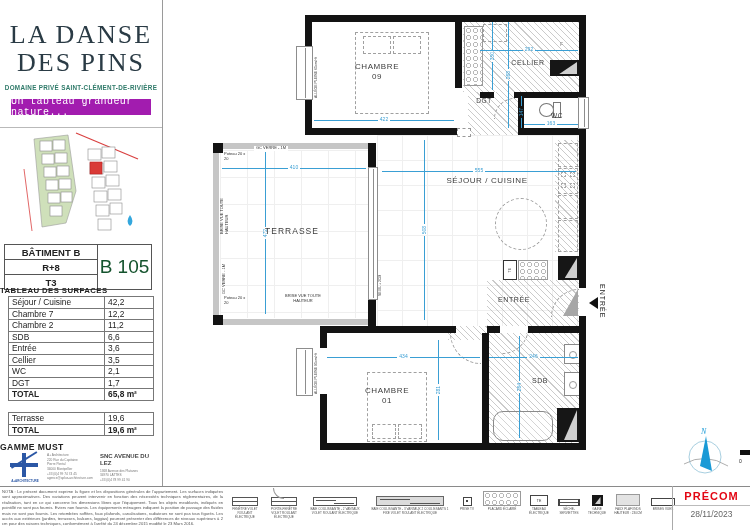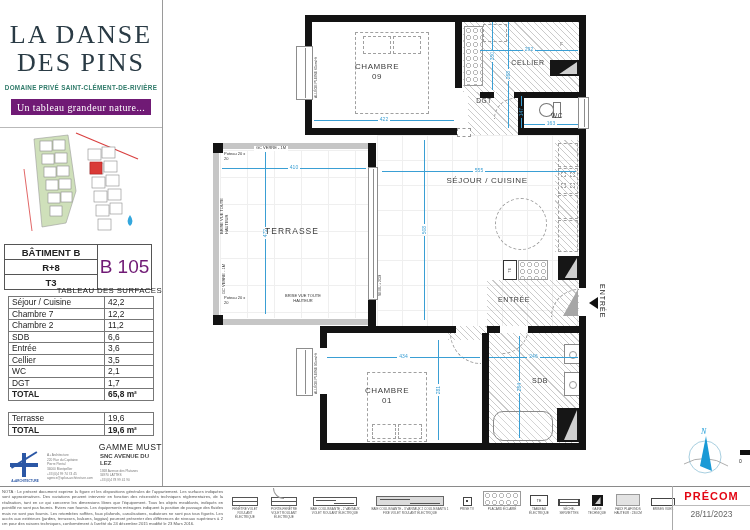--- a/index.html
+++ b/index.html
@@ -28,31 +28,31 @@
   .arc.tl{border-right:none;border-bottom:none;border-top-left-radius:100%}
   .arc.bl{border-right:none;border-top:none;border-bottom-left-radius:100%}
   .arc.br{border-left:none;border-top:none;border-bottom-right-radius:100%}
   .tub{position:absolute;border:1px solid #8a8a8a;border-radius:10px;background-image:repeating-linear-gradient(45deg,rgba(170,170,170,.5) 0 .7px,transparent .7px 5px);background-color:#fff}
   .sink{position:absolute;border:1px solid #8a8a8a;background:#fff}
   .sink::after{content:"";position:absolute;left:50%;top:50%;width:6px;height:6px;margin:-3px 0 0 -3px;border:1px solid #999;border-radius:50%}
   
   #sidebar{position:absolute;left:0;top:0;width:162px;height:486px}
   .title{position:absolute;width:162px;text-align:center;font-family:"Liberation Serif",serif;font-size:26px;letter-spacing:2px;color:#2a3b45;line-height:1}
   .sub{position:absolute;width:162px;text-align:center;font-size:6.3px;letter-spacing:.3px;color:#2f7a69;font-weight:700}
-  .badge{position:absolute;left:11px;top:99px;width:140px;height:16px;background:#701a75;color:#fff;font-family:Liberation Serif, serif;font-size:10px;display:flex;align-items:center;justify-content:center;letter-spacing:.4px}
+  .badge{position:absolute;left:11px;top:99px;width:140px;height:16px;background:#a21caf;color:#fff;font-family:Liberation Mono, monospace;font-size:10px;display:flex;align-items:center;justify-content:center;letter-spacing:.4px}
   table{border-collapse:collapse}
   .utable{position:absolute;left:4px;top:244px;width:146px;display:grid;grid-template-columns:92px 1fr;border:1px solid #555}
   .utable .c{border-bottom:1px solid #555;height:14px;display:flex;align-items:center;justify-content:center;font-size:9.5px;font-weight:600}
   .utable .c:last-of-type{border-bottom:none}
-  .ucode{grid-column:2;grid-row:1/4;border-left:1px solid #555;display:flex;align-items:center;justify-content:center;font-size:19px;color:#701a75}
+  .ucode{grid-column:2;grid-row:1/4;border-left:1px solid #555;display:flex;align-items:center;justify-content:center;font-size:19px;color:#14532d}
   .stable{position:absolute;left:8px;width:146px;font-size:8.4px}
   .stable td{border:1px solid #777;height:10.5px;padding:0 3px}
   .stable td.v{width:42px}
   .stable tr.tot td{font-weight:700}
-  .shead{position:absolute;width:162px;text-align:right;font-size:7.8px;font-weight:400;letter-spacing:.4px}
+  .shead{position:absolute;width:162px;text-align:left;font-size:7.8px;font-weight:700;letter-spacing:.4px}
   .tiny{font-size:3.2px;color:#777;line-height:1.45}
   
   .lg{display:flex;flex-direction:column;align-items:center;flex:0 0 auto}
   .lg .ic{height:15px;display:flex;align-items:flex-end;justify-content:center}
   .lg .lb{font-size:3.1px;color:#555;text-align:center;margin-top:2px;line-height:1.25}
   .icw{width:24px;height:7px;border:1px solid #555;position:relative;background:#fff}
   .icw::after{content:"";position:absolute;left:0;right:0;top:2.5px;height:1px;background:#555}
   .arcdoor{position:relative}
   .arcdoor::before{content:"";position:absolute;left:1px;top:-10px;width:10px;height:10px;border-left:1px solid #999;border-bottom:1px solid #999;border-bottom-left-radius:100%}
   .icb2{width:42px;height:7px;border:1px solid #555;position:relative;background:#fff}

